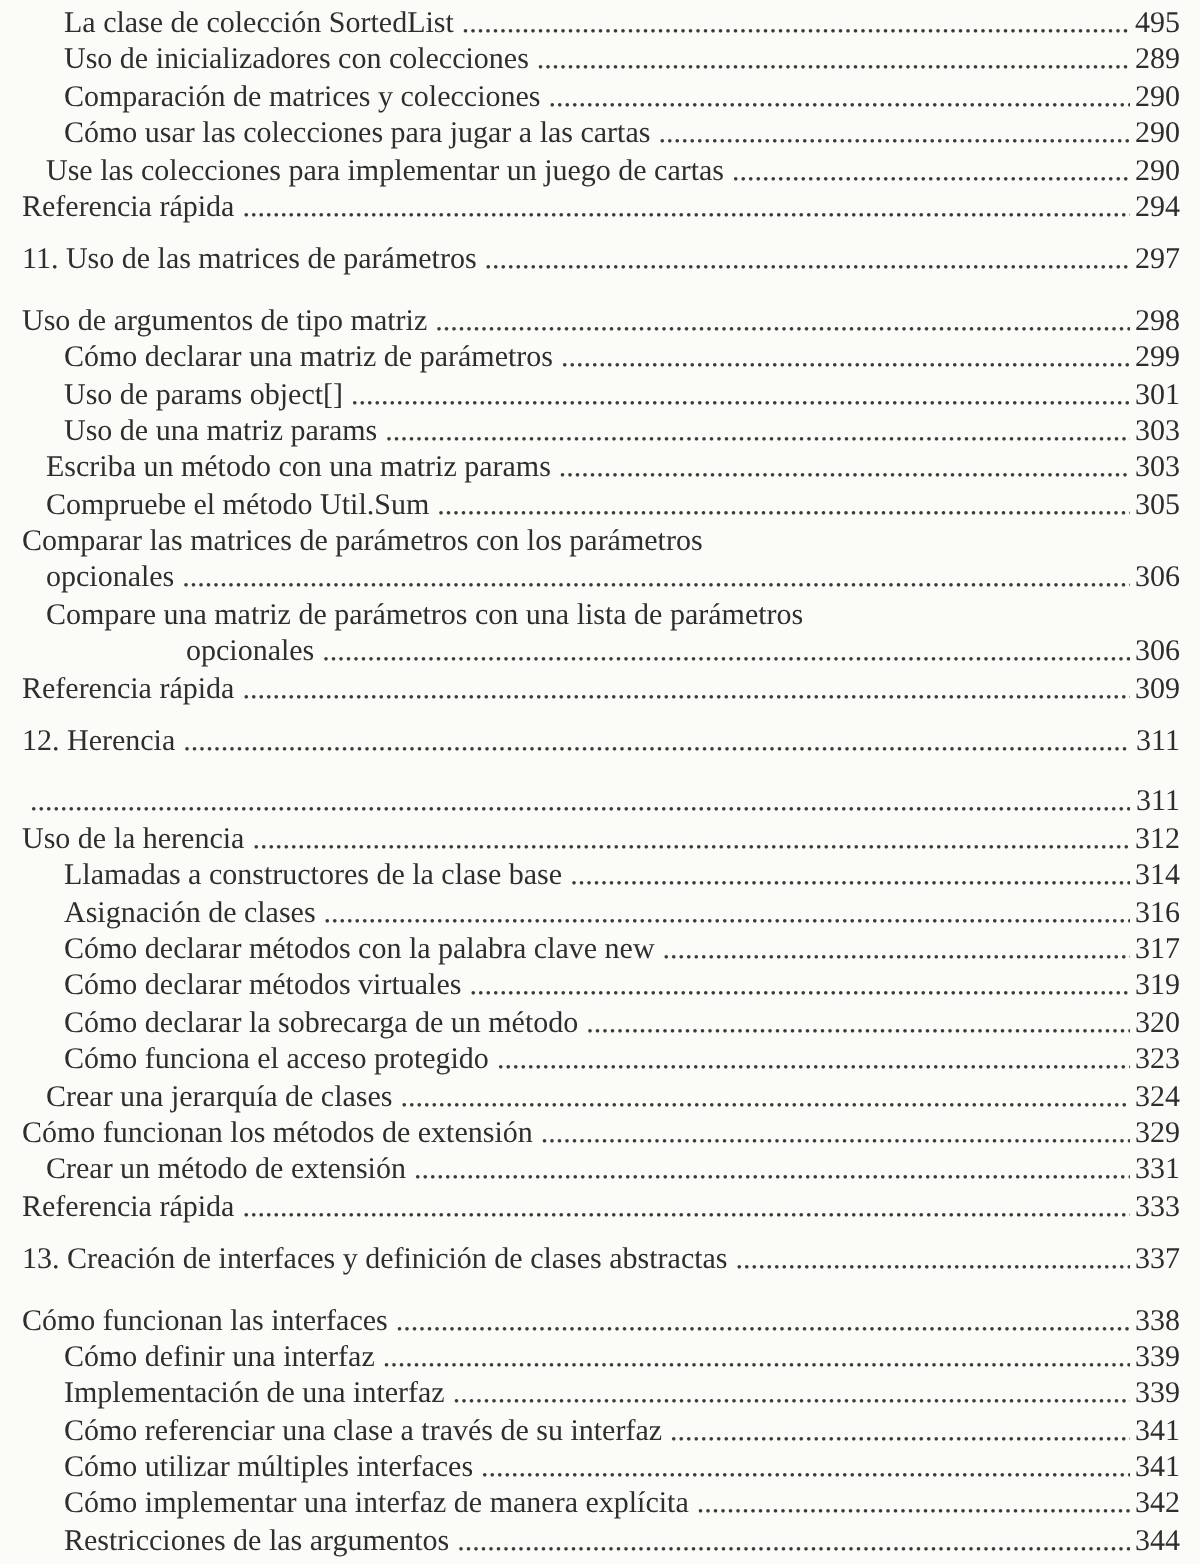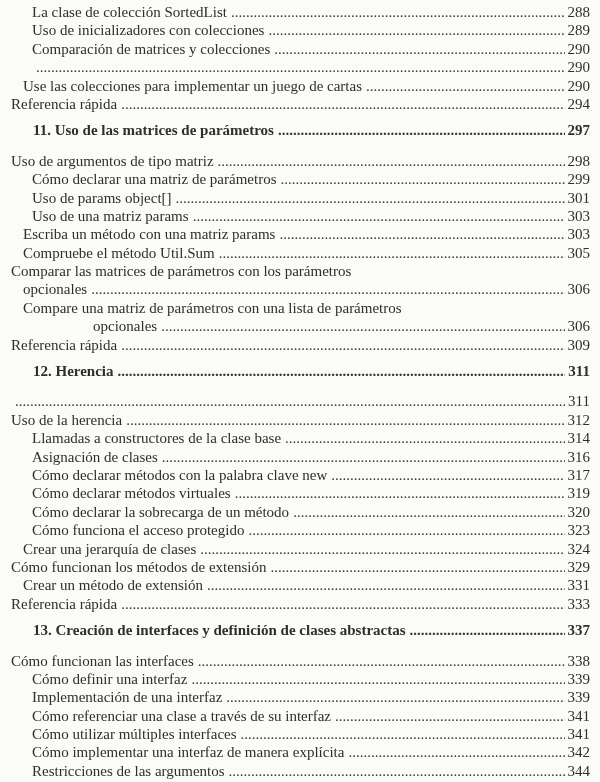--- a/index.html
+++ b/index.html
@@ -23,24 +23,23 @@
     display: flex;
     height: 18.4px;
     line-height: 18.4px;
     white-space: nowrap;
   }
   .lvl0 { padding-left: 11px; align-items: center; }
   .lvl1 { padding-left: 32px; align-items: flex-end; }
   .lvl2 { padding-left: 23px; }
   .lvl3 { padding-left: 93px; }
   .chapter {
-    font-weight: bold;
+    font-weight: normal;
     margin-top: 8px;
     margin-bottom: 12px;
-    margin-left: 22px;
   }
   .t { flex: 0 0 auto; }
   .leader {
     flex: 1 1 auto;
     min-width: 0;
     overflow: hidden;
     white-space: nowrap;
     margin: 0 3px 0 4px;
     color: #3a3a3a;
   }
@@ -50,33 +49,34 @@
   .pg { flex: 0 0 auto; }
 </style>
 </head>
 <body>
 
 <div class="toc-page">
   <div>
       <div class="row lvl1">
         <span class="t">La clase de colección SortedList</span>
         <span class="leader"></span>
-        <span class="pg">288</span>
+        <span class="pg">495</span>
       </div>
       <div class="row lvl1">
         <span class="t">Uso de inicializadores con colecciones</span>
         <span class="leader"></span>
         <span class="pg">289</span>
       </div>
       <div class="row lvl1">
         <span class="t">Comparación de matrices y colecciones</span>
         <span class="leader"></span>
         <span class="pg">290</span>
       </div>
       <div class="row lvl1">
+        <span class="t">Cómo usar las colecciones para jugar a las cartas</span>
         <span class="leader"></span>
         <span class="pg">290</span>
       </div>
       <div class="row lvl2">
         <span class="t">Use las colecciones para implementar un juego de cartas</span>
         <span class="leader"></span>
         <span class="pg">290</span>
       </div>
       <div class="row lvl0">
         <span class="t">Referencia rápida</span>

